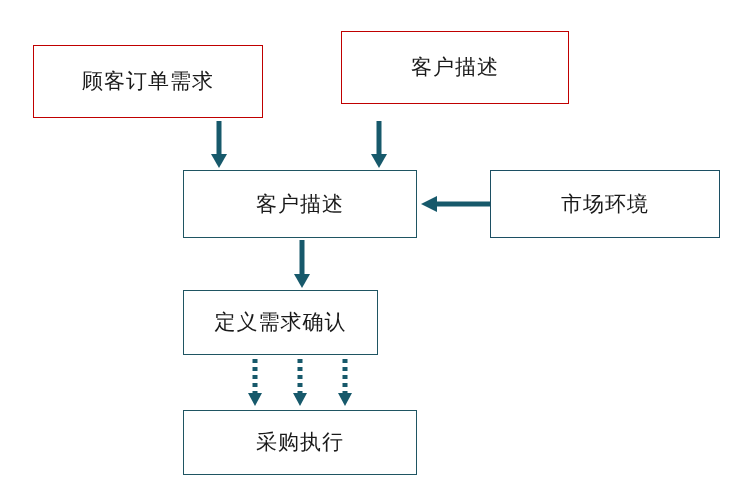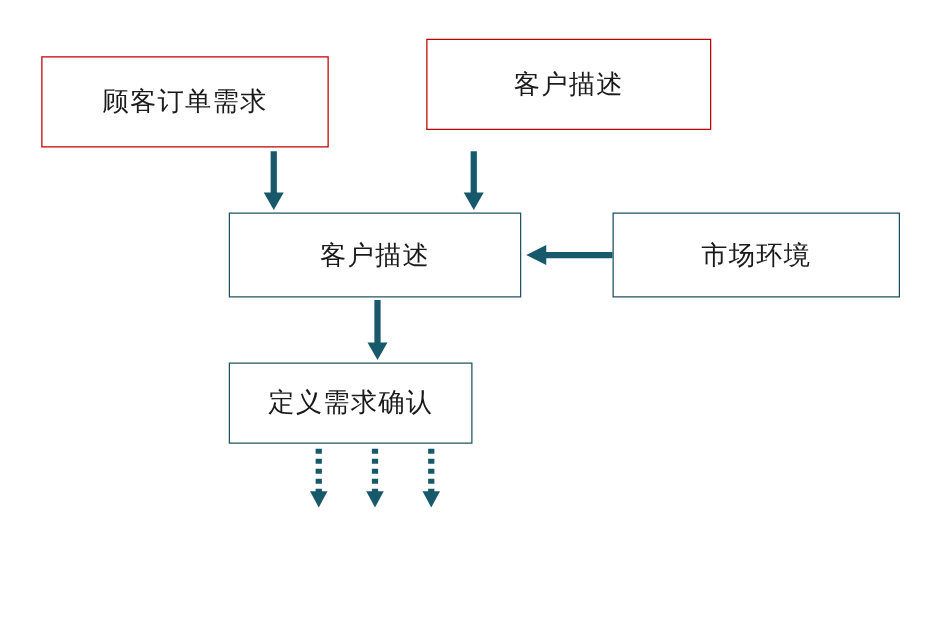--- a/index.html
+++ b/index.html
@@ -67,20 +67,23 @@
   </div>
 
   <div class="node node-navy" style="left:490px; top:170px; width:230px; height:68px;text-align:right;">
     <span class="node-label">市场环境</span>
   </div>
 
   <div class="node node-teal" style="left:183px; top:290px; width:195px; height:65px;">
     <span class="node-label">定义需求确认</span>
   </div>
 
+  <div class="node node-teal" style="left:183px; top:410px; width:234px; height:65px;">
+    <span class="node-label">采购执行</span>
+  </div>
 
   <div class="arrow" style="left:205px; top:121px; width:28px; height:48px;">
     <svg width="28" height="48" viewBox="0 0 28 48">
       <line x1="14" y1="0" x2="14" y2="35" stroke="#17596b" stroke-width="5"></line>
       <polygon points="6,33 22,33 14,47" fill="#17596b"></polygon>
     </svg>
   </div>
 
   <div class="arrow" style="left:365px; top:121px; width:28px; height:48px;">
     <svg width="28" height="48" viewBox="0 0 28 48">

